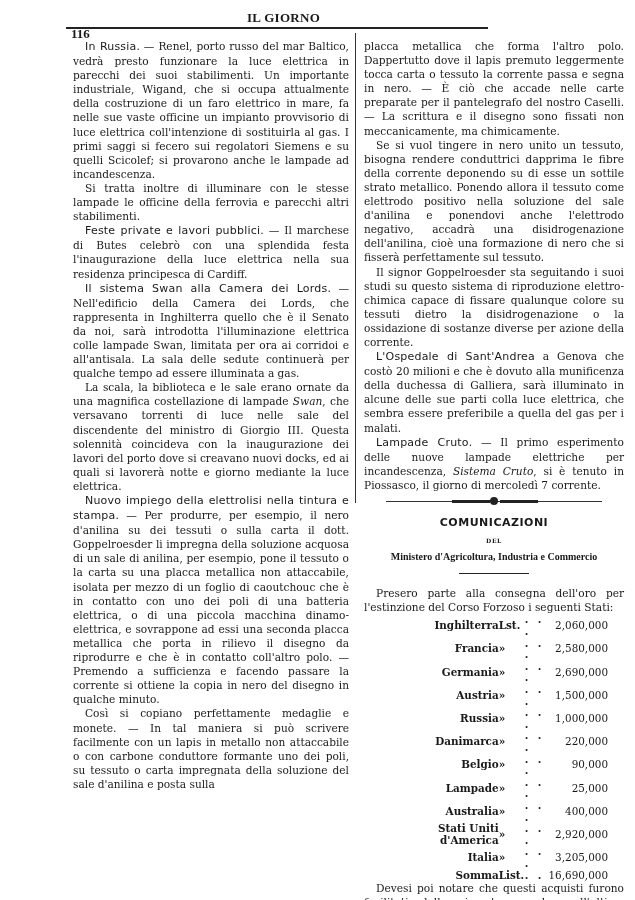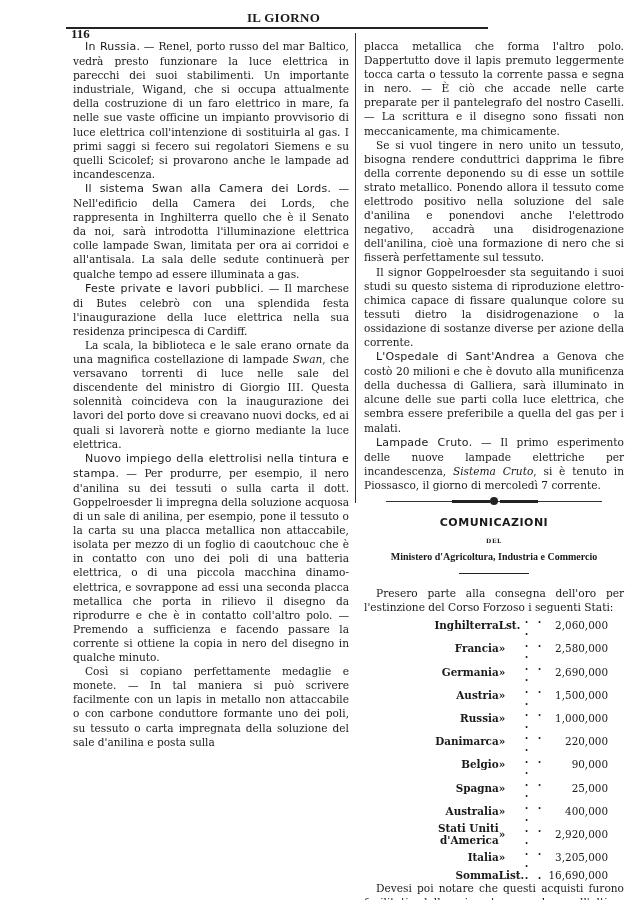--- a/index.html
+++ b/index.html
@@ -70,22 +70,23 @@
 <div class="page">
 
   <div class="header">
     <span class="pgnum">116</span>
     <span class="title">IL GIORNO</span>
   </div>
   <div class="header-rule"></div>
 
   <div class="col left" style="left:73px;width:276px;">
     <p><span class="h-run">In Russia</span><span>. — Renel, porto russo del mar Baltico, vedrà presto funzionare la luce elettrica in parecchi dei suoi stabilimenti. Un importante industriale, Wigand, che si occupa attualmente della costruzione di un faro elettrico in mare, fa nelle sue vaste officine un impianto provvisorio di luce elettrica coll'intenzione di sostituirla al gas. I primi saggi si fecero sui regolatori Siemens e su quelli Scicolef; si provarono anche le lampade ad incandescenza.</span></p>
+    <p><span>Si tratta inoltre di illuminare con le stesse lampade le officine della ferrovia e parecchi altri stabilimenti.</span></p>
+    <p><span class="h-run">Feste private e lavori pubblici.</span><span> — Il marchese di Butes celebrò con una splendida festa l'inaugurazione della luce elettrica nella sua residenza principesca di Cardiff.</span></p>
     <p><span class="h-run">Il sistema Swan alla Camera dei Lords</span><span>. — Nell'edificio della Camera dei Lords, che rappresenta in Inghilterra quello che è il Senato da noi, sarà introdotta l'illuminazione elettrica colle lampade Swan, limitata per ora ai corridoi e all'antisala. La sala delle sedute continuerà per qualche tempo ad essere illuminata a gas.</span></p>
-    <p><span class="h-run">Feste private e lavori pubblici.</span><span> — Il marchese di Butes celebrò con una splendida festa l'inaugurazione della luce elettrica nella sua residenza principesca di Cardiff.</span></p>
     <p><span>La scala, la biblioteca e le sale erano ornate da una magnifica costellazione di lampade </span><em>Swan</em><span>, che versavano torrenti di luce nelle sale del discendente del ministro di Giorgio III. Questa solennità coincideva con la inaugurazione dei lavori del porto dove si creavano nuovi docks, ed ai quali si lavorerà notte e giorno mediante la luce elettrica.</span></p>
     <p><span class="h-run">Nuovo impiego della elettrolisi nella tintura e stampa</span><span>. — Per produrre, per esempio, il nero d'anilina su dei tessuti o sulla carta il dott. Goppelroesder li impregna della soluzione acquosa di un sale di anilina, per esempio, pone il tessuto o la carta su una placca metallica non attaccabile, isolata per mezzo di un foglio di caoutchouc che è in contatto con uno dei poli di una batteria elettrica, o di una piccola macchina dinamo-elettrica, e sovrappone ad essi una seconda placca metallica che porta in rilievo il disegno da riprodurre e che è in contatto coll'altro polo. — Premendo a sufficienza e facendo passare la corrente si ottiene la copia in nero del disegno in qualche minuto.</span></p>
     <p><span>Così si copiano perfettamente medaglie e monete. — In tal maniera si può scrivere facilmente con un lapis in metallo non attaccabile o con carbone conduttore formante uno dei poli, su tessuto o carta impregnata della soluzione del sale d'anilina e posta sulla</span></p>
   </div>
 
   <div class="col-divider" style="left:355px;top:33px;height:470px;"></div>
 
   <div class="col right" style="left:364px;width:260px;">
     <p class="cont"><span>placca metallica che forma l'altro polo. Dappertutto dove il lapis premuto leggermente tocca carta o tessuto la corrente passa e segna in nero. — È ciò che accade nelle carte preparate per il pantelegrafo del nostro Caselli. — La scrittura e il disegno sono fissati non meccanicamente, ma chimicamente.</span></p>
     <p><span>Se si vuol tingere in nero unito un tessuto, bisogna rendere conduttrici dapprima le fibre della corrente deponendo su di esse un sottile strato metallico. Ponendo allora il tessuto come elettrodo positivo nella soluzione del sale d'anilina e ponendovi anche l'elettrodo negativo, accadrà una disidrogenazione dell'anilina, cioè una formazione di nero che si fisserà perfettamente sul tessuto.</span></p>
@@ -145,21 +146,21 @@
             <td class="dots">. . .</td>
             <td class="amount">220,000</td>
           </tr>
           <tr>
             <td class="country">Belgio</td>
             <td class="unit">»</td>
             <td class="dots">. . .</td>
             <td class="amount">90,000</td>
           </tr>
           <tr>
-            <td class="country">Spagna</td>
+            <td class="country">Lampade</td>
             <td class="unit">»</td>
             <td class="dots">. . .</td>
             <td class="amount">25,000</td>
           </tr>
           <tr>
             <td class="country">Australia</td>
             <td class="unit">»</td>
             <td class="dots">. . .</td>
             <td class="amount">400,000</td>
           </tr>

